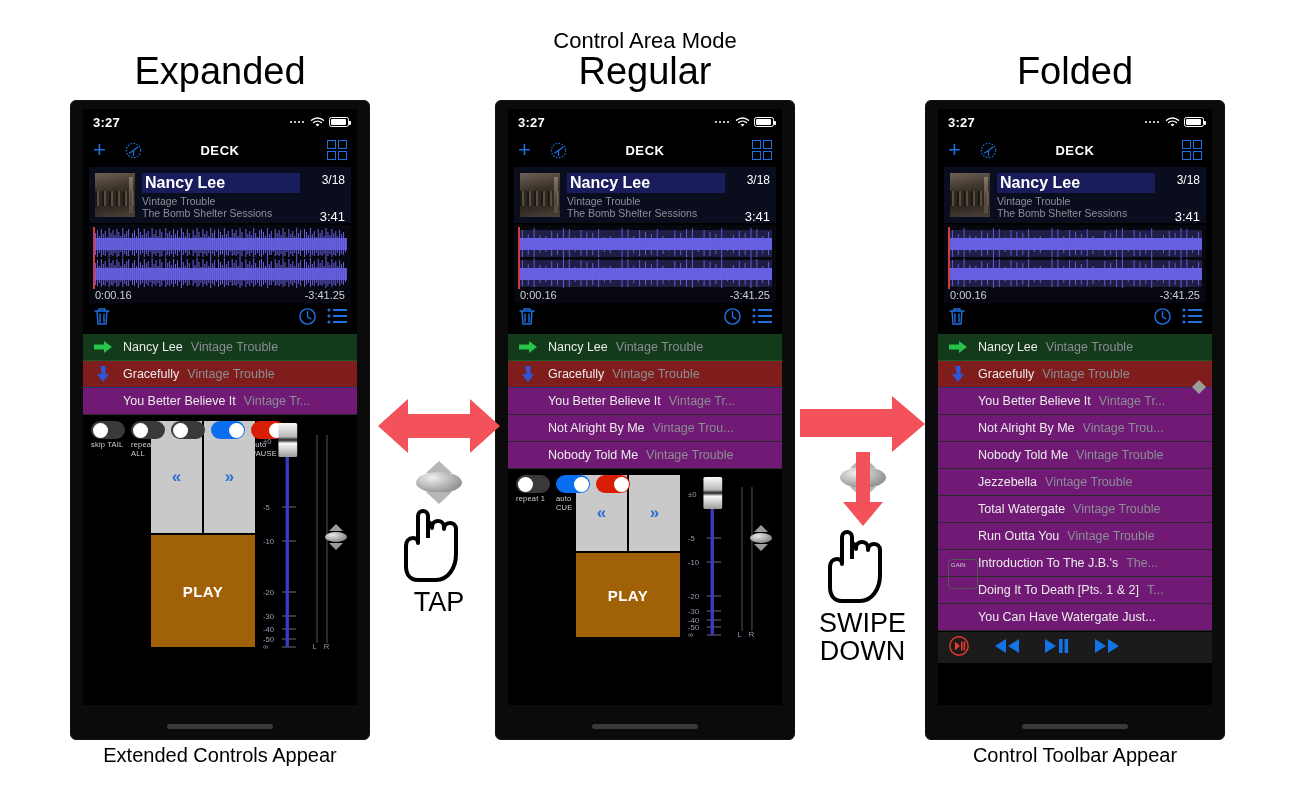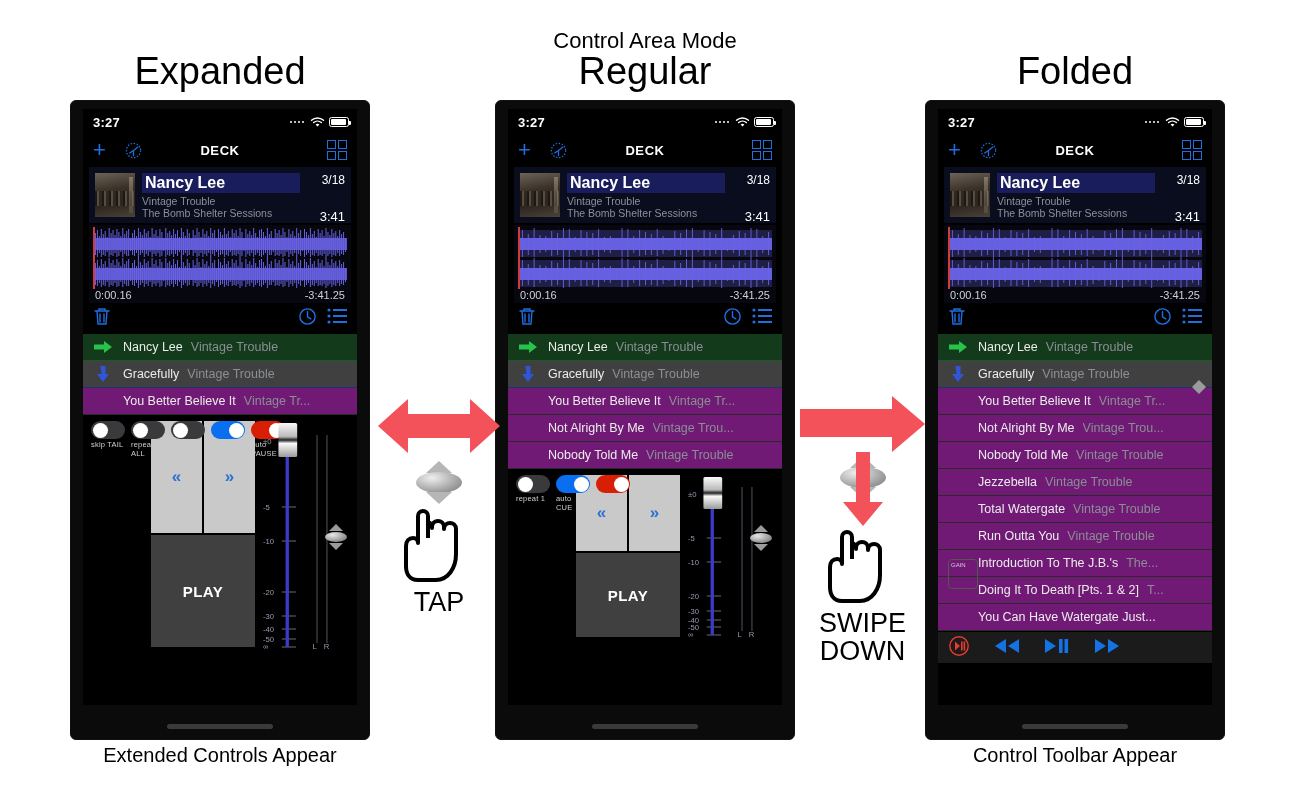--- a/index.html
+++ b/index.html
@@ -140,21 +140,21 @@
   .ir-spacer { flex: 1; }
 
   
   .tlist { border-top: 1px solid #000; }
   .trow {
     display: flex; align-items: center; height: 27px;
     border-bottom: 1px solid #2a2a2a; padding-right: 8px;
     background: #701a75;
   }
   .trow.cur  { background: #123a1b; border-bottom-color: #1d5a2a; }
-  .trow.next { background: #404040; border-bottom-color: #1d3370; }
+  .trow.next { background: #7f1d1d; border-bottom-color: #1d3370; }
   .trow .mark { width: 40px; text-align: center; display: flex; justify-content: center; align-items: center; }
   .trow .tt { color: #ececec; font-size: 12.5px; white-space: nowrap; }
   .trow .ta { color: #8b8e95; font-size: 12.5px; margin-left: 8px; white-space: nowrap; overflow: hidden; }
   .trow .pad { width: 40px; flex: 0 0 40px; }
 
   
   .ctrl { position: relative; padding: 6px 8px 4px 8px; }
   .ctrl-inner { display: flex; gap: 8px; }
   .toggles { width: 52px; display: flex; flex-direction: row; gap: 6px; }
   .tgwrap { }
@@ -172,21 +172,21 @@
   .tg.red i { left: auto; right: 1.5px; }
   .tglabel { color: #cfcfcf; font-size: 7.5px; margin-top: 1px; letter-spacing: .2px; }
 
   .transport { width: 104px; display: flex; flex-direction: column; }
   .cuerow { display: flex; height: 112px; gap: 2px; }
   .cuebtn {
     flex: 1; background: #c9c9c9; display: flex; align-items: center; justify-content: center;
     color: #2a6fd4; font-size: 17px; font-weight: bold;
   }
   .playbtn {
-    height: 112px; background: #404040; color: #fff; font-size: 15px; font-weight: bold;
+    height: 112px; background: #a16207; color: #fff; font-size: 15px; font-weight: bold;
     display: flex; align-items: center; justify-content: center; margin-top: 2px;
     letter-spacing: .5px;
   }
 
   .meterbox { flex: 1; position: relative; }
 
   .grip {
     position: absolute; right: 2px; top: 50%; transform: translateY(-50%);
     width: 22px; text-align: center;
   }

